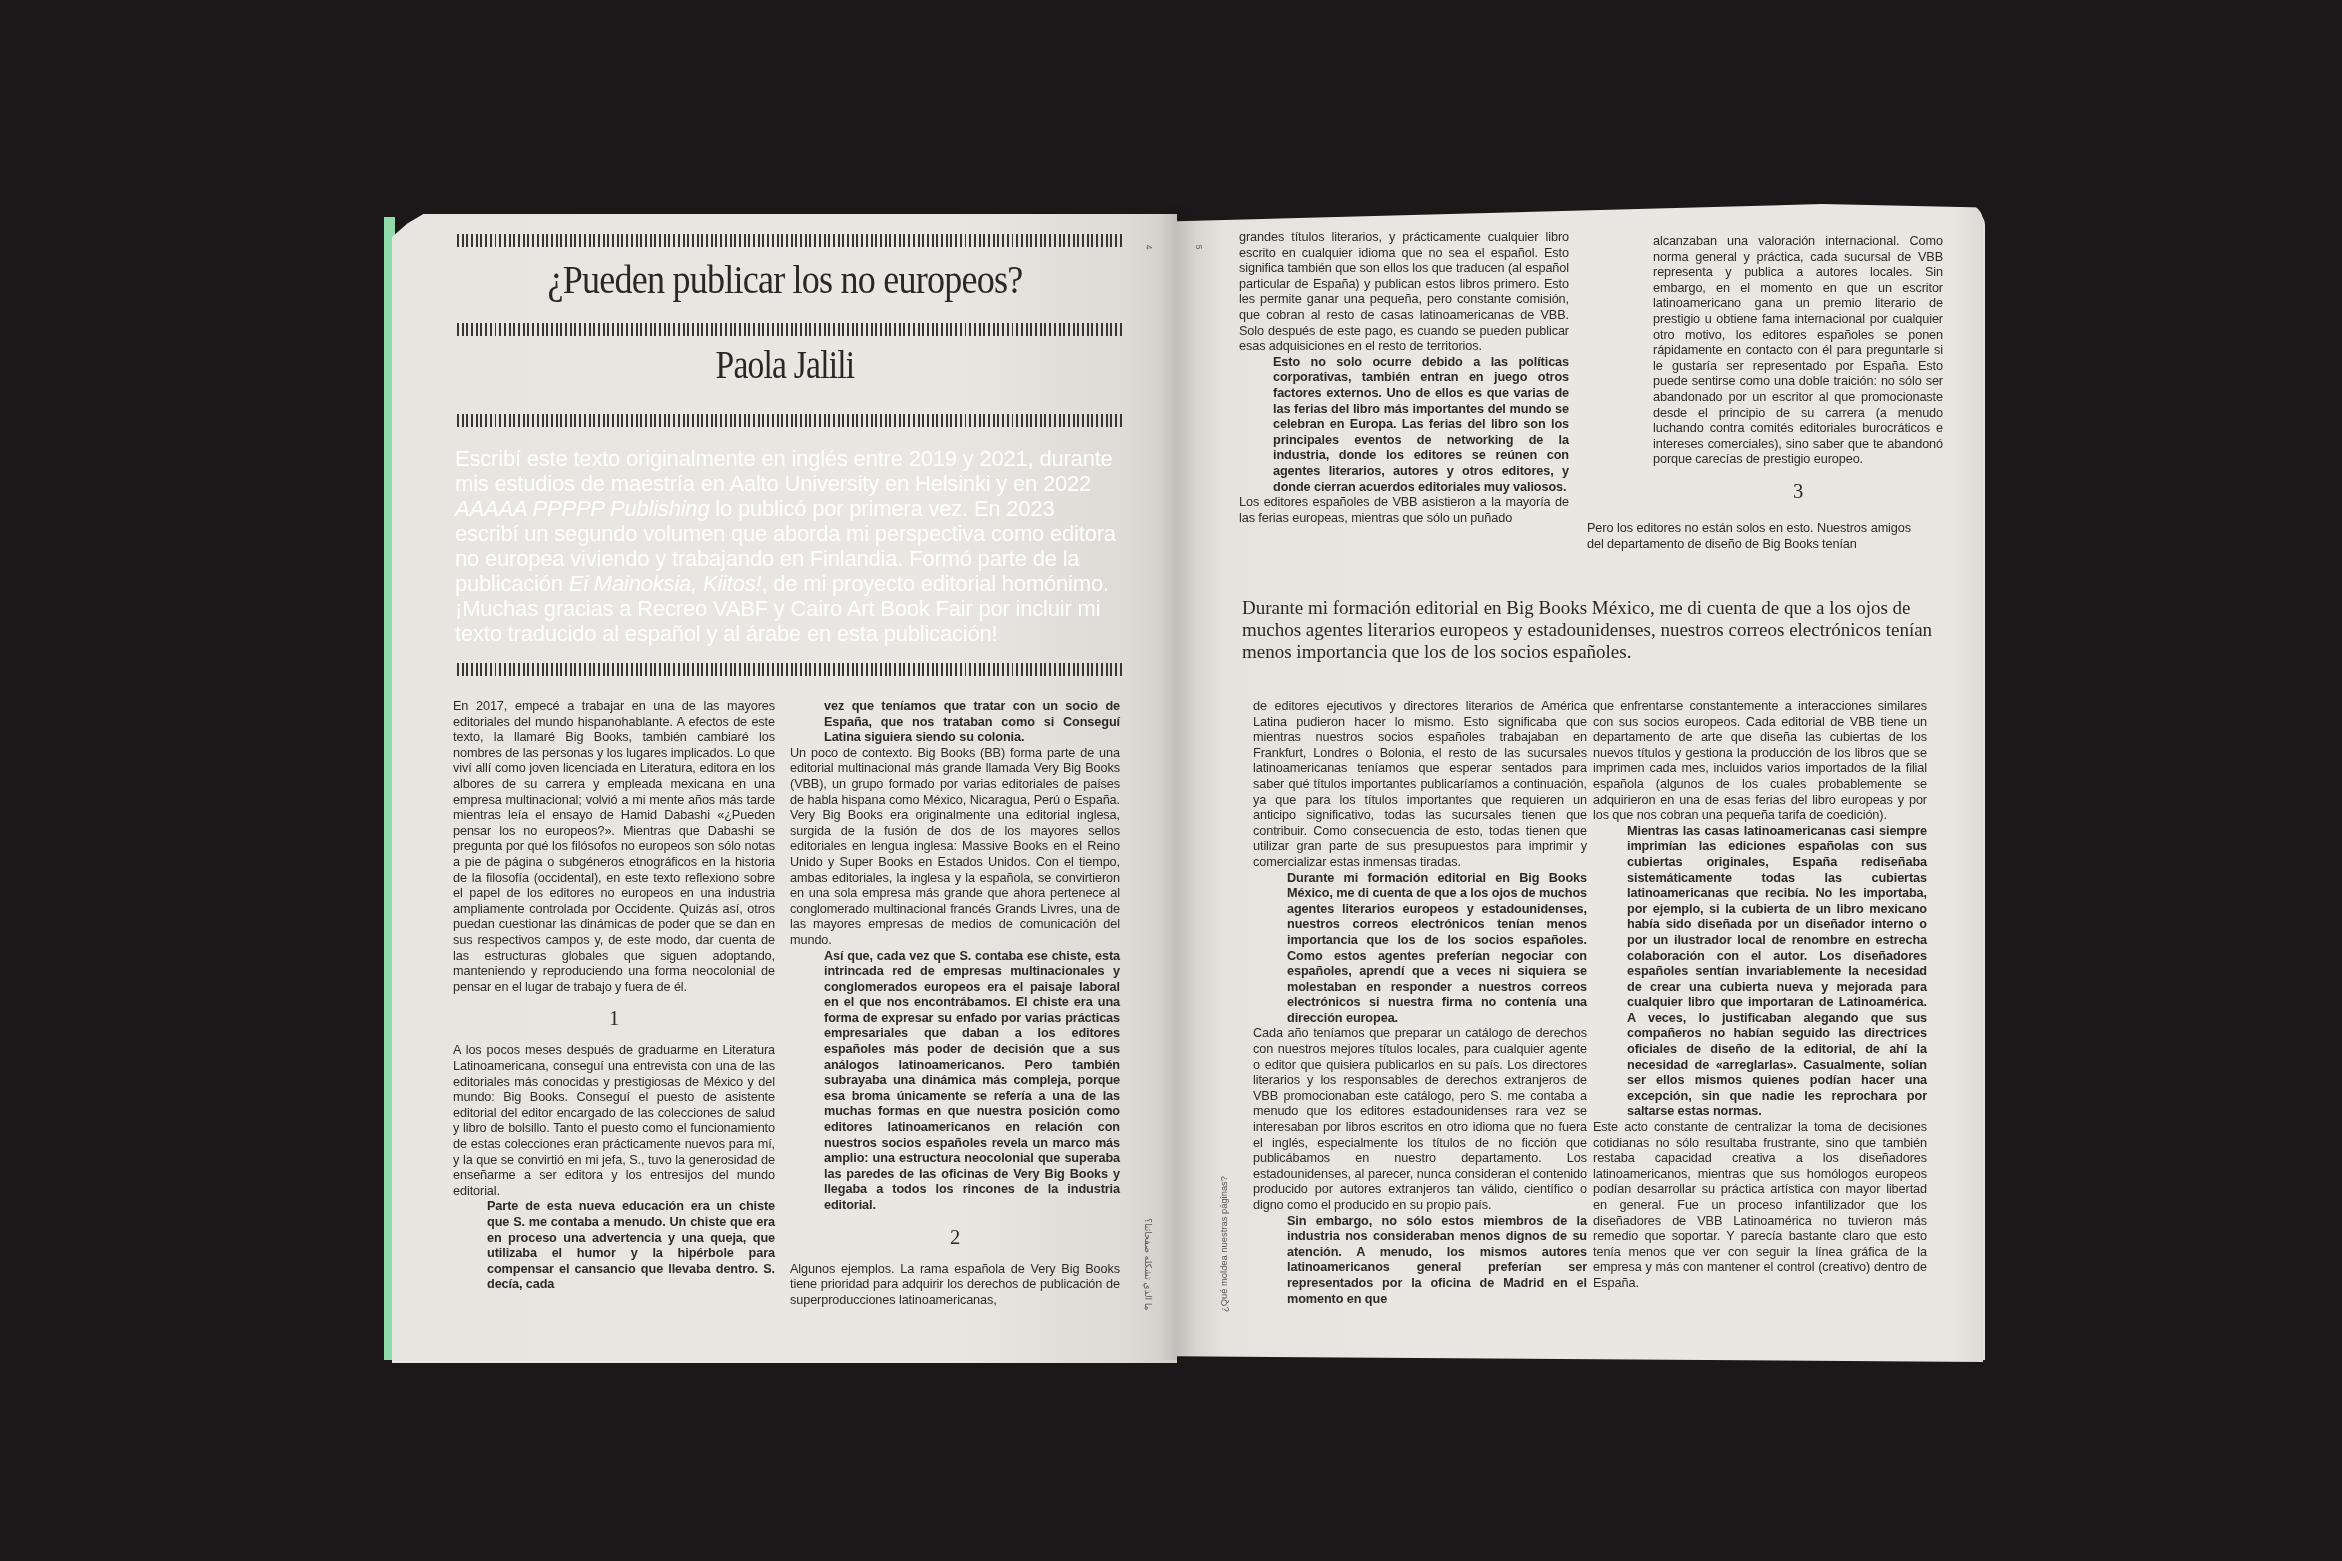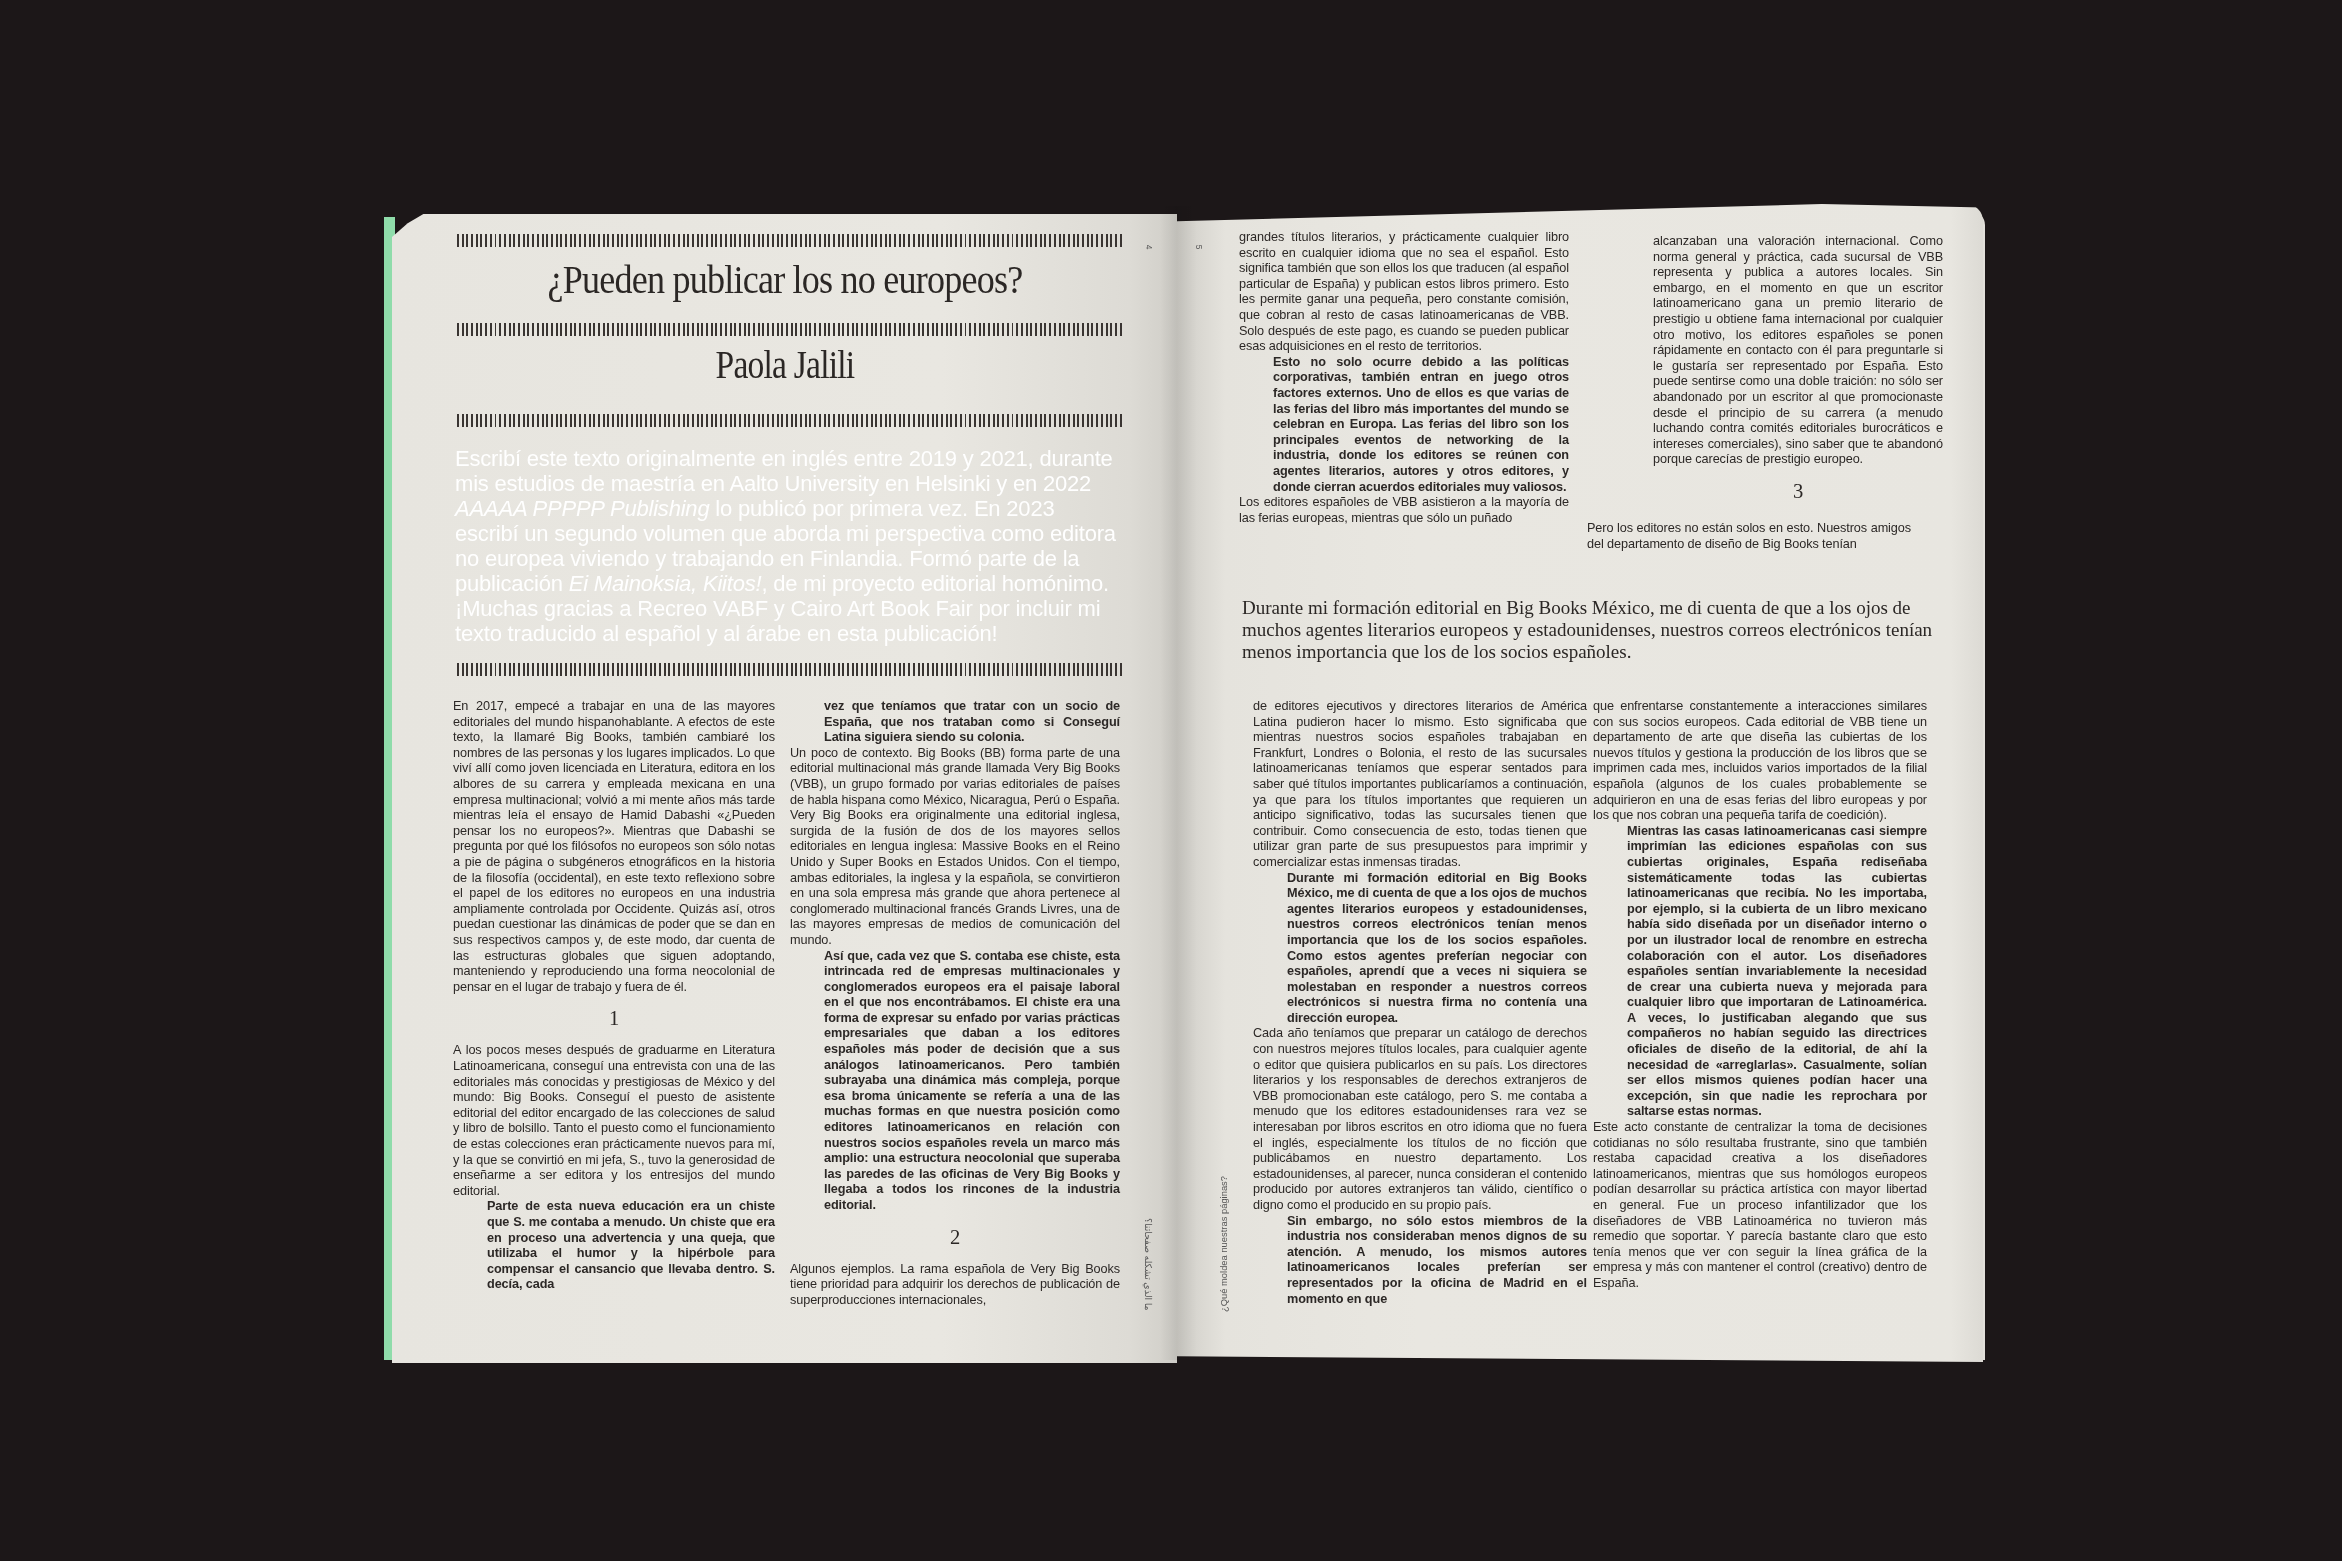--- a/index.html
+++ b/index.html
@@ -107,21 +107,21 @@
     <div class="section-num">1</div>
     <p>A los pocos meses después de graduarme en Literatura Latinoamericana, conseguí una entrevista con una de las editoriales más conocidas y prestigiosas de México y del mundo: Big Books. Conseguí el puesto de asistente editorial del editor encargado de las colecciones de salud y libro de bolsillo. Tanto el puesto como el funcionamiento de estas colecciones eran prácticamente nuevos para mí, y la que se convirtió en mi jefa, S., tuvo la generosidad de enseñarme a ser editora y los entresijos del mundo editorial.</p>
     <p class="ind">Parte de esta nueva educación era un chiste que S. me contaba a menudo. Un chiste que era en proceso una advertencia y una queja, que utilizaba el humor y la hipérbole para compensar el cansancio que llevaba dentro. S. decía, cada</p>
   </div>
 
   <div class="col" style="left:790px; top:699px; width:330px;">
     <p class="ind">vez que teníamos que tratar con un socio de España, que nos trataban como si Conseguí Latina siguiera siendo su colonia.</p>
     <p>Un poco de contexto. Big Books (BB) forma parte de una editorial multinacional más grande llamada Very Big Books (VBB), un grupo formado por varias editoriales de países de habla hispana como México, Nicaragua, Perú o España. Very Big Books era originalmente una editorial inglesa, surgida de la fusión de dos de los mayores sellos editoriales en lengua inglesa: Massive Books en el Reino Unido y Super Books en Estados Unidos. Con el tiempo, ambas editoriales, la inglesa y la española, se convirtieron en una sola empresa más grande que ahora pertenece al conglomerado multinacional francés Grands Livres, una de las mayores empresas de medios de comunicación del mundo.</p>
     <p class="ind">Así que, cada vez que S. contaba ese chiste, esta intrincada red de empresas multinacionales y conglomerados europeos era el paisaje laboral en el que nos encontrábamos. El chiste era una forma de expresar su enfado por varias prácticas empresariales que daban a los editores españoles más poder de decisión que a sus análogos latinoamericanos. Pero también subrayaba una dinámica más compleja, porque esa broma únicamente se refería a una de las muchas formas en que nuestra posición como editores latinoamericanos en relación con nuestros socios españoles revela un marco más amplio: una estructura neocolonial que superaba las paredes de las oficinas de Very Big Books y llegaba a todos los rincones de la industria editorial.</p>
     <div class="section-num">2</div>
-    <p>Algunos ejemplos. La rama española de Very Big Books tiene prioridad para adquirir los derechos de publicación de superproducciones internacionales,</p>
+    <p>Algunos ejemplos. La rama española de Very Big Books tiene prioridad para adquirir los derechos de publicación de superproducciones latinoamericanas,</p>
   </div>
 
   <div class="folio" style="left:1147px; top:242px; transform:rotate(90deg);">4</div>
   <div class="vert-text" style="left:1154px; top:1218px; transform:rotate(90deg);">ما الذي تشكله صفحاتنا؟</div>
 
   <div class="folio" style="left:1197px; top:242px; transform:rotate(90deg);">5</div>
   <div class="vert-text" style="left:1218px; top:1312px; transform:rotate(-90deg);">¿Qué moldea nuestras páginas?</div>
 
   <div class="col" style="left:1239px; top:230px; width:330px;">
     <p>grandes títulos literarios, y prácticamente cualquier libro escrito en cualquier idioma que no sea el español. Esto significa también que son ellos los que traducen (al español particular de España) y publican estos libros primero. Esto les permite ganar una pequeña, pero constante comisión, que cobran al resto de casas latinoamericanas de VBB. Solo después de este pago, es cuando se pueden publicar esas adquisiciones en el resto de territorios.</p>
@@ -136,21 +136,21 @@
   <div class="col" style="left:1587px; top:521px; width:324px;">
     <p>Pero los editores no están solos en esto. Nuestros amigos del departamento de diseño de Big Books tenían</p>
   </div>
 
   <div class="pull-quote">Durante mi formación editorial en Big Books México, me di cuenta de que a los ojos de muchos agentes literarios europeos y estadounidenses, nuestros correos electrónicos tenían menos importancia que los de los socios españoles.</div>
 
   <div class="col" style="left:1246px; top:699px; width:334px;margin-left:7px;">
     <p>de editores ejecutivos y directores literarios de América Latina pudieron hacer lo mismo. Esto significaba que mientras nuestros socios españoles trabajaban en Frankfurt, Londres o Bolonia, el resto de las sucursales latinoamericanas teníamos que esperar sentados para saber qué títulos importantes publicaríamos a continuación, ya que para los títulos importantes que requieren un anticipo significativo, todas las sucursales tienen que contribuir. Como consecuencia de esto, todas tienen que utilizar gran parte de sus presupuestos para imprimir y comercializar estas inmensas tiradas.</p>
     <p class="ind">Durante mi formación editorial en Big Books México, me di cuenta de que a los ojos de muchos agentes literarios europeos y estadounidenses, nuestros correos electrónicos tenían menos importancia que los de los socios españoles. Como estos agentes preferían negociar con españoles, aprendí que a veces ni siquiera se molestaban en responder a nuestros correos electrónicos si nuestra firma no contenía una dirección europea.</p>
     <p>Cada año teníamos que preparar un catálogo de derechos con nuestros mejores títulos locales, para cualquier agente o editor que quisiera publicarlos en su país. Los directores literarios y los responsables de derechos extranjeros de VBB promocionaban este catálogo, pero S. me contaba a menudo que los editores estadounidenses rara vez se interesaban por libros escritos en otro idioma que no fuera el inglés, especialmente los títulos de no ficción que publicábamos en nuestro departamento. Los estadounidenses, al parecer, nunca consideran el contenido producido por autores extranjeros tan válido, científico o digno como el producido en su propio país.</p>
-    <p class="ind">Sin embargo, no sólo estos miembros de la industria nos consideraban menos dignos de su atención. A menudo, los mismos autores latinoamericanos locales preferían ser representados por la oficina de Madrid en el momento en que</p>
+    <p class="ind">Sin embargo, no sólo estos miembros de la industria nos consideraban menos dignos de su atención. A menudo, los mismos autores latinoamericanos general preferían ser representados por la oficina de Madrid en el momento en que</p>
   </div>
 
   <div class="col" style="left:1593px; top:699px; width:334px;">
     <p>que enfrentarse constantemente a interacciones similares con sus socios europeos. Cada editorial de VBB tiene un departamento de arte que diseña las cubiertas de los nuevos títulos y gestiona la producción de los libros que se imprimen cada mes, incluidos varios importados de la filial española (algunos de los cuales probablemente se adquirieron en una de esas ferias del libro europeas y por los que nos cobran una pequeña tarifa de coedición).</p>
     <p class="ind">Mientras las casas latinoamericanas casi siempre imprimían las ediciones españolas con sus cubiertas originales, España rediseñaba sistemáticamente todas las cubiertas latinoamericanas que recibía. No les importaba, por ejemplo, si la cubierta de un libro mexicano había sido diseñada por un diseñador interno o por un ilustrador local de renombre en estrecha colaboración con el autor. Los diseñadores españoles sentían invariablemente la necesidad de crear una cubierta nueva y mejorada para cualquier libro que importaran de Latinoamérica. A veces, lo justificaban alegando que sus compañeros no habían seguido las directrices oficiales de diseño de la editorial, de ahí la necesidad de «arreglarlas». Casualmente, solían ser ellos mismos quienes podían hacer una excepción, sin que nadie les reprochara por saltarse estas normas.</p>
     <p>Este acto constante de centralizar la toma de decisiones cotidianas no sólo resultaba frustrante, sino que también restaba capacidad creativa a los diseñadores latinoamericanos, mientras que sus homólogos europeos podían desarrollar su práctica artística con mayor libertad en general. Fue un proceso infantilizador que los diseñadores de VBB Latinoamérica no tuvieron más remedio que soportar. Y parecía bastante claro que esto tenía menos que ver con seguir la línea gráfica de la empresa y más con mantener el control (creativo) dentro de España.</p>
   </div>
 
 </div>
 

